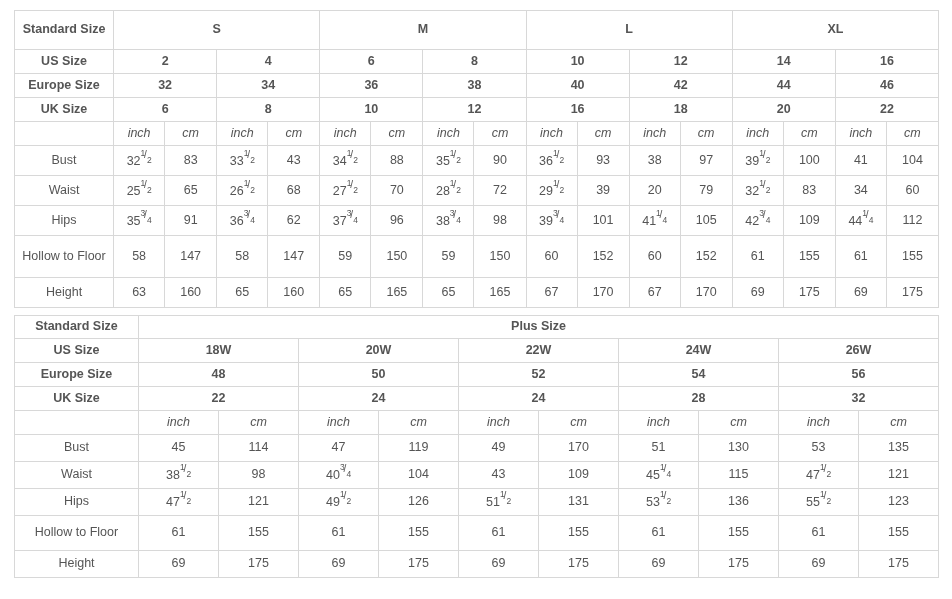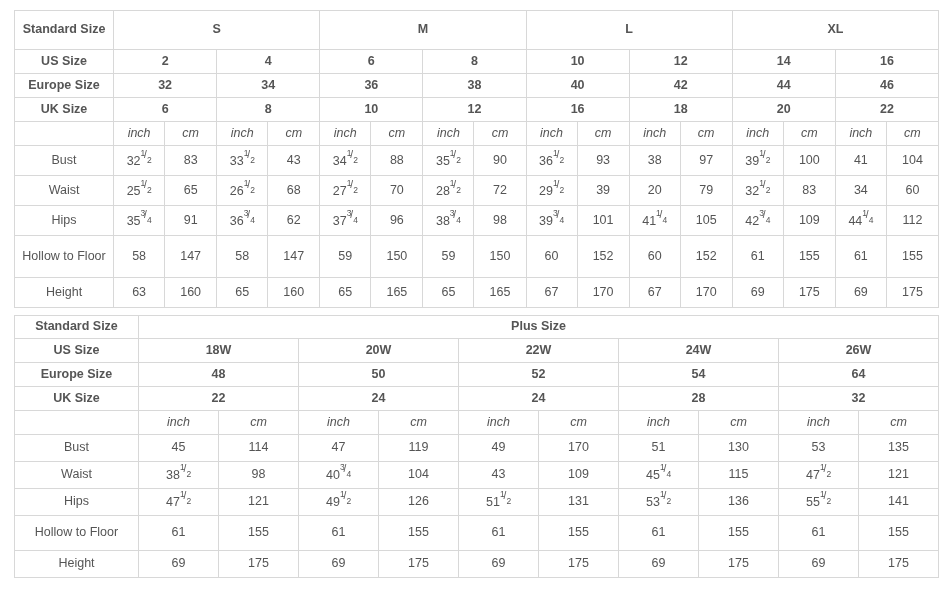--- a/index.html
+++ b/index.html
@@ -318,21 +318,21 @@
         <td class="hd" colspan="2">22W</td>
         <td class="hd" colspan="2">24W</td>
         <td class="hd" colspan="2">26W</td>
       </tr>
       <tr class="hd-row" style="height:24px">
         <td class="hd lbl">Europe Size</td>
         <td class="hd" colspan="2">48</td>
         <td class="hd" colspan="2">50</td>
         <td class="hd" colspan="2">52</td>
         <td class="hd" colspan="2">54</td>
-        <td class="hd" colspan="2">64</td>
+        <td class="hd" colspan="2">56</td>
       </tr>
       <tr class="hd-row" style="height:24px">
         <td class="hd lbl">UK Size</td>
         <td class="hd" colspan="2">22</td>
         <td class="hd" colspan="2">24</td>
         <td class="hd" colspan="2">24</td>
         <td class="hd" colspan="2">28</td>
         <td class="hd" colspan="2">32</td>
       </tr>
       <tr style="height:24px">
@@ -379,21 +379,21 @@
         <td class="rowlabel">Hips</td>
         <td>47<span class="frac"><span class="num">1</span><span class="bar">/</span><span class="den">2</span></span></td>
         <td>121</td>
         <td>49<span class="frac"><span class="num">1</span><span class="bar">/</span><span class="den">2</span></span></td>
         <td>126</td>
         <td>51<span class="frac"><span class="num">1</span><span class="bar">/</span><span class="den">2</span></span></td>
         <td>131</td>
         <td>53<span class="frac"><span class="num">1</span><span class="bar">/</span><span class="den">2</span></span></td>
         <td>136</td>
         <td>55<span class="frac"><span class="num">1</span><span class="bar">/</span><span class="den">2</span></span></td>
-        <td>141</td>
+        <td>123</td>
       </tr>
       <tr style="height:35px">
         <td class="rowlabel">Hollow to Floor</td>
         <td>61</td>
         <td>155</td>
         <td>61</td>
         <td>155</td>
         <td>61</td>
         <td>155</td>
         <td>61</td>

